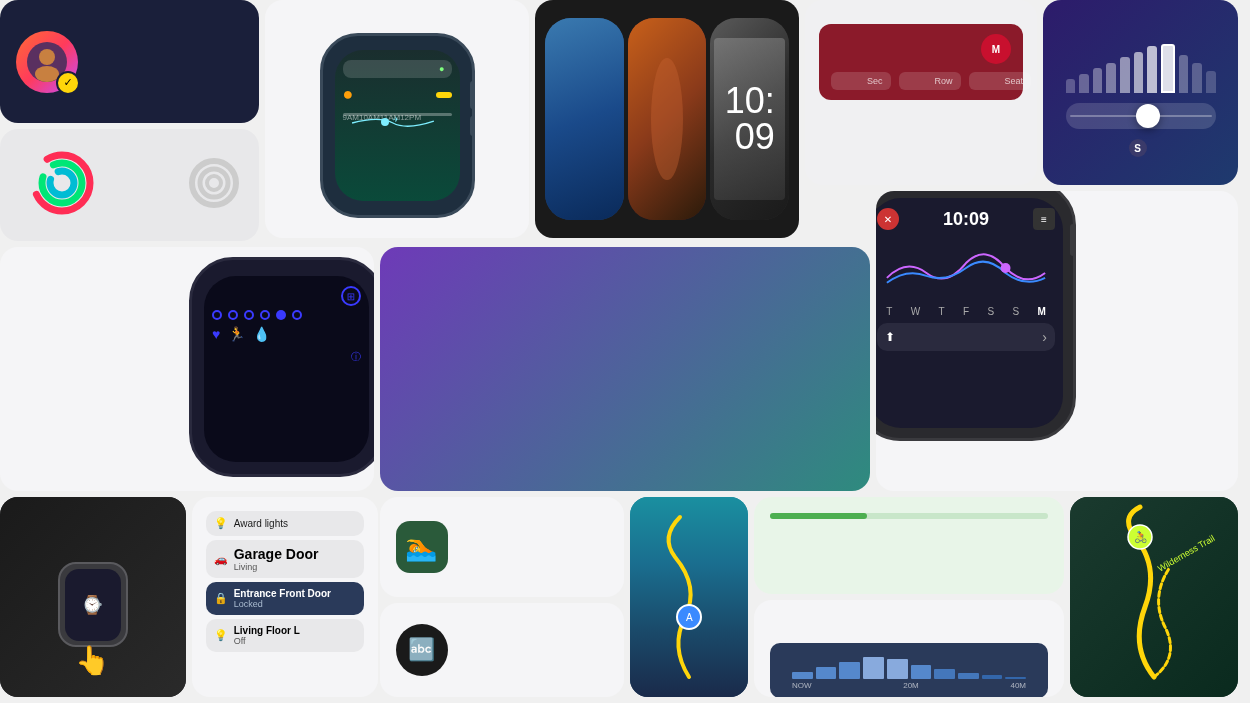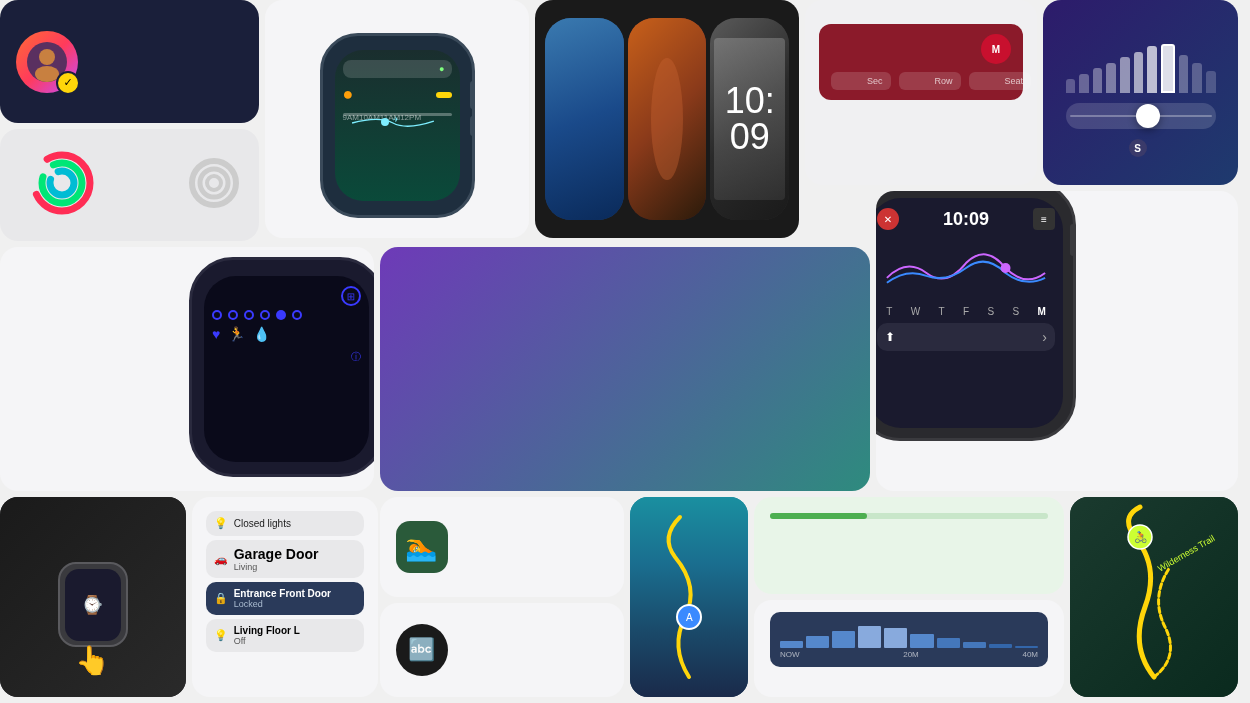--- a/index.html
+++ b/index.html
@@ -293,21 +293,21 @@
       </div>
       <div style="color:white;font-size:48px;font-weight:200;position:relative;line-height:1;text-align:center;">
         <div></div>
         <div></div>
       </div>
     </div>
 
     <div style="flex:1; background:#2a2a2a; border-radius:26px; overflow:hidden; position:relative; display:flex;align-items:center;justify-content:center;">
       <div style="position:absolute;top:0;left:0;right:0;bottom:0;background:linear-gradient(135deg,#5a5a5a,#2a2a2a,#1a1a1a);"></div>
       <div style="position:absolute;top:10%;left:5%;right:5%;bottom:10%;background:linear-gradient(160deg,#8a8a8a,#3a3a3a); opacity:0.6; border-radius:4px;"></div>
-      <div style="color:white;font-size:38px;font-weight:200;position:relative;line-height:1;text-align:center;">
+      <div style="color:white;font-size:38px;font-weight:200;position:relative;line-height:1;text-align:right;">
         <div style="font-size:36px;">10:</div>
         <div style="font-size:36px;">09</div>
       </div>
     </div>
   </div>
   <div class="photos-label"></div>
 </div>
 
 <div class="tile t-ticketing">
   <div class="ticket-title"></div>
@@ -482,21 +482,21 @@
     <div style="position:absolute;bottom:20px;left:50%;transform:translateX(-50%);color:#888;font-size:28px;">👆</div>
   </div>
   <div class="doubletap-label"></div>
 </div>
 
 <div class="tile t-widgets">
 
   <div style="position:absolute;top:14px;left:14px;right:14px;bottom:50px;display:flex;flex-direction:column;gap:4px;">
     <div style="background:#e8e8ea;border-radius:10px;padding:6px 8px;display:flex;align-items:center;gap:6px;">
       <span style="font-size:11px;color:#555;">💡</span>
-      <span style="font-size:10px;color:#1a1a1a;font-weight:500;">Closed lights</span>
+      <span style="font-size:10px;color:#1a1a1a;font-weight:500;">Award lights</span>
     </div>
     <div style="background:#e8e8ea;border-radius:10px;padding:6px 8px;display:flex;align-items:center;justify-content:space-between;">
       <div style="display:flex;align-items:center;gap:6px;">
         <span style="font-size:11px;">🚗</span>
         <div>
             <div style="font-size:14px;font-weight:600;">Garage Door</div>
             <div style="font-size:9px;color:#555;">Living</div>
           </div>
       </div>
     </div>
@@ -558,21 +558,21 @@
   </div>
   <div style="display:flex;justify-content:space-between;font-size:10px;color:#888;margin-top:2px;">
     <span></span>
     <span></span>
   </div>
   <div style="font-size:13px;font-weight:600;color:#1a1a1a;margin-top:4px;"></div>
 </div>
 
 <div class="tile t-smartstack">
   <div>
-    <div style="background:#2a3a5a;border-radius:10px;padding:8px 10px;">
+    <div style="background:#2a3a5a;border-radius:10px;padding:8px 22px;margin-top:31px;">
       <div style="color:white;font-size:11px;font-weight:600;margin-bottom:4px;"></div>
       <div style="display:flex;gap:3px;align-items:flex-end;height:24px;">
         <div style="flex:1;height:30%;background:#5588cc;border-radius:1px;"></div>
         <div style="flex:1;height:50%;background:#5588cc;border-radius:1px;"></div>
         <div style="flex:1;height:70%;background:#5588cc;border-radius:1px;"></div>
         <div style="flex:1;height:90%;background:#88aadd;border-radius:1px;"></div>
         <div style="flex:1;height:85%;background:#88aadd;border-radius:1px;"></div>
         <div style="flex:1;height:60%;background:#5588cc;border-radius:1px;"></div>
         <div style="flex:1;height:40%;background:#4477bb;border-radius:1px;"></div>
         <div style="flex:1;height:25%;background:#4477bb;border-radius:1px;"></div>

